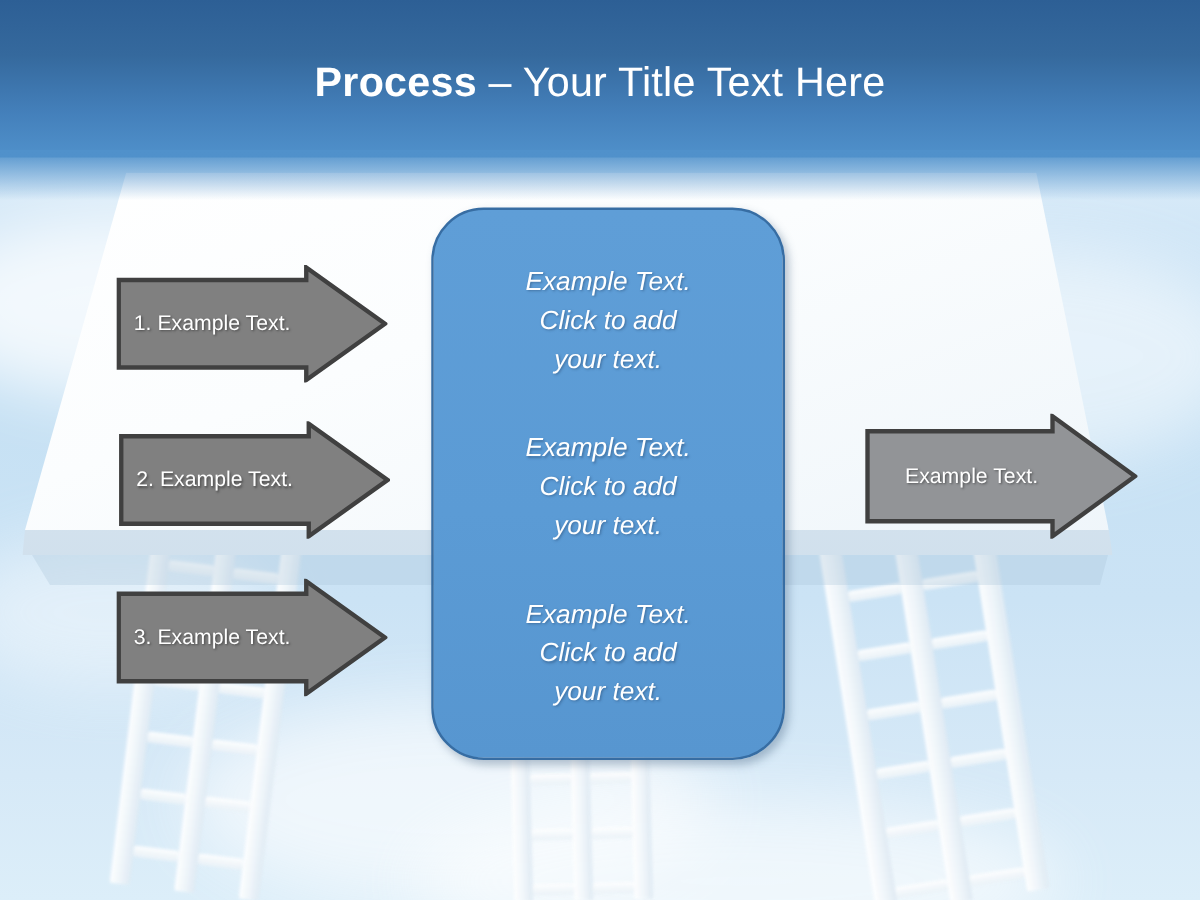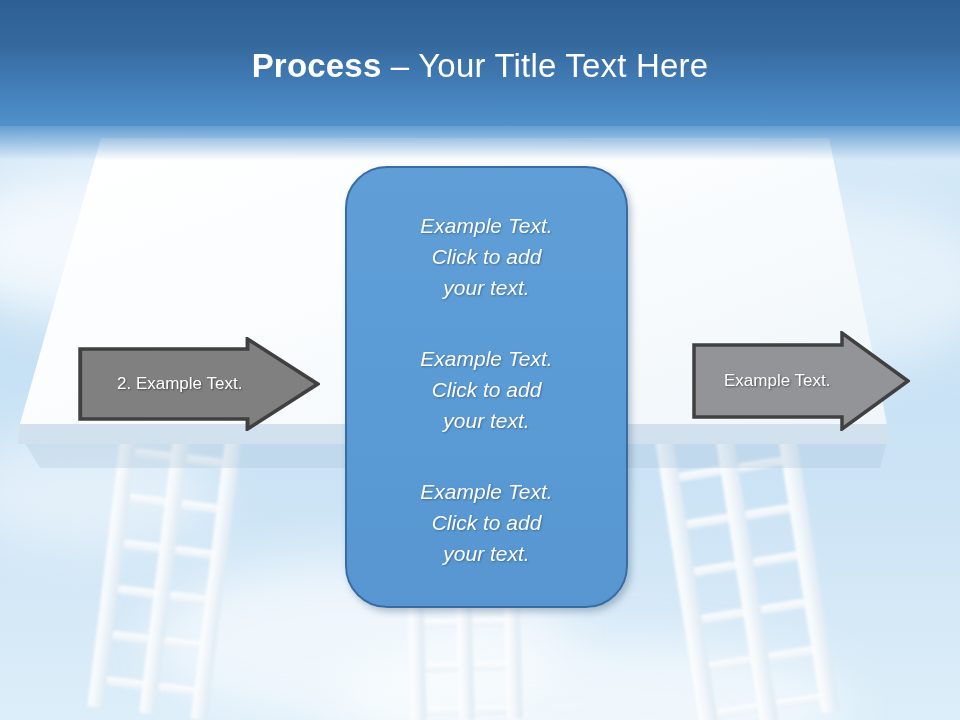--- a/index.html
+++ b/index.html
@@ -151,21 +151,21 @@
     z-index: 2;
     color: #ffffff;
     font-size: 17px;
     line-height: 20px;
     text-shadow: 1px 1px 2px rgba(0,0,0,0.45);
     white-space: nowrap;
   }
 
   #arrow-1 { left: 93px; top: 212px; width: 217px; height: 94px; }
   #arrow-1 .arrow-label { margin-left: 14px; }
-  #arrow-2 { left: 78px; top: 337px; width: 217px; height: 94px; padding-left: 25px; }
+  #arrow-2 { left: 95px; top: 337px; width: 217px; height: 94px; }
   #arrow-2 .arrow-label { margin-left: 14px; }
   #arrow-3 { left: 93px; top: 463px; width: 217px; height: 94px; }
   #arrow-3 .arrow-label { margin-left: 14px; }
   #arrow-out { left: 692px; top: 331px; width: 218px; height: 100px; }
   #arrow-out .arrow-label { margin-left: 32px; }
 
   
   #center-box {
     position: absolute;
     left: 345px; top: 166px;
@@ -265,30 +265,46 @@
   <div id="platform">
     <div class="slab-shadow"></div>
     <div class="slab-top"></div>
     <div class="slab-edge"></div>
   </div>
 
   <div id="titlebar">
     <div id="title-text"><span class="bold">Process</span><span class="light"> – Your Title Text Here</span></div>
   </div>
 
+  <div class="arrow" id="arrow-1">
+    <div class="arrow-shape">
+      <svg viewBox="0 0 217 94" preserveAspectRatio="none">
+        <polygon points="2,12 152,12 152,2 215,47 152,92 152,82 2,82" fill="#808080" stroke="#404040" stroke-width="3.5" stroke-linejoin="miter"></polygon>
+      </svg>
+    </div>
+    <div class="arrow-label">1. Example Text.</div>
+  </div>
 
   <div class="arrow" id="arrow-2">
     <div class="arrow-shape">
       <svg viewBox="0 0 217 94" preserveAspectRatio="none">
         <polygon points="2,12 152,12 152,2 215,47 152,92 152,82 2,82" fill="#808080" stroke="#404040" stroke-width="3.5" stroke-linejoin="miter"></polygon>
       </svg>
     </div>
     <div class="arrow-label">2. Example Text.</div>
   </div>
 
+  <div class="arrow" id="arrow-3">
+    <div class="arrow-shape">
+      <svg viewBox="0 0 217 94" preserveAspectRatio="none">
+        <polygon points="2,12 152,12 152,2 215,47 152,92 152,82 2,82" fill="#808080" stroke="#404040" stroke-width="3.5" stroke-linejoin="miter"></polygon>
+      </svg>
+    </div>
+    <div class="arrow-label">3. Example Text.</div>
+  </div>
 
   <div id="center-box">
     <div class="box-block">Example Text.
 Click  to add
 your text.</div>
     <div class="box-block">Example Text.
 Click  to add
 your text.</div>
     <div class="box-block">Example Text.
 Click  to add

